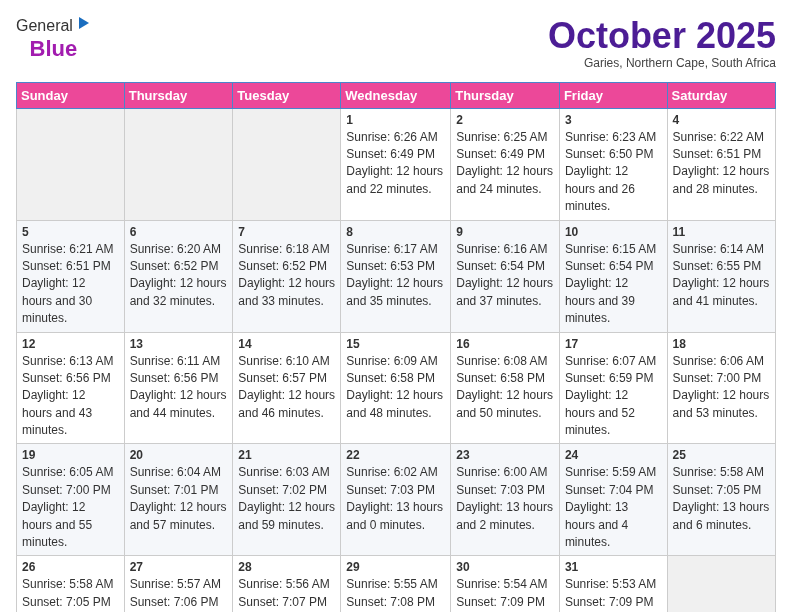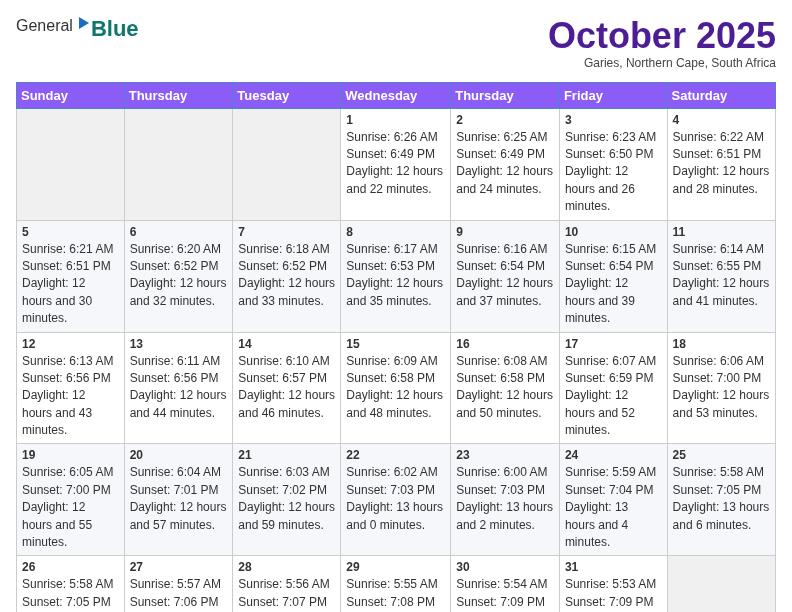--- a/index.html
+++ b/index.html
@@ -11,43 +11,43 @@
       padding: 16px;
     }
     .header {
       display: flex;
       justify-content: space-between;
       align-items: flex-start;
       margin-bottom: 12px;
     }
     .logo {
       display: flex;
-      flex-direction: row;
-      align-items: flex-start;
+      flex-direction: column;
+      align-items: center;
     }
     .logo-general { color: #333; }
     .logo-blue { color: #1a6dbf; }
     .title-block { text-align: right; }
     .month-title {
       font-size: 36px;
       font-weight: bold;
       color: #4c1d95;
       line-height: 1.1;
     }
     .location {
       font-size: 12px;
       color: #444;
     }
     .calendar {
       width: 100%;
       border-collapse: collapse;
       border: 1px solid #ccc;
     }
     .calendar th {
-      background: #8b5cf6;
+      background: #ec4899;
       color: #fff;
       font-size: 13px;
       font-weight: bold;
       padding: 5px 4px;
       text-align: left;
       border: 1px solid #4a84cc;
     }
     .calendar td {
       vertical-align: top;
       border: 1px solid #ccc;
@@ -82,21 +82,21 @@
 <div class="header">
   <div class="logo">
     <div style="display:flex;align-items:center;">
       <span class="logo-general">General</span>
       <span style="display:inline-block;margin-left:2px;position:relative;top:-1px;">
         <svg width="16" height="16" viewBox="0 0 16 16">
           <polygon points="4,14 14,8 4,2" fill="#1a6dbf"></polygon>
         </svg>
       </span>
     </div>
-    <span class="logo-blue" style="font-size:22px;font-weight:bold;color:#0f766e;">Blue</span>
+    <span class="logo-blue" style="font-size:22px;font-weight:bold;color:#a21caf;">Blue</span>
   </div>
   <div class="title-block">
     <div class="month-title">October 2025</div>
     <div class="location">Garies, Northern Cape, South Africa</div>
   </div>
 </div>
 
 <table class="calendar">
   <thead>
     <tr id="header-row">

